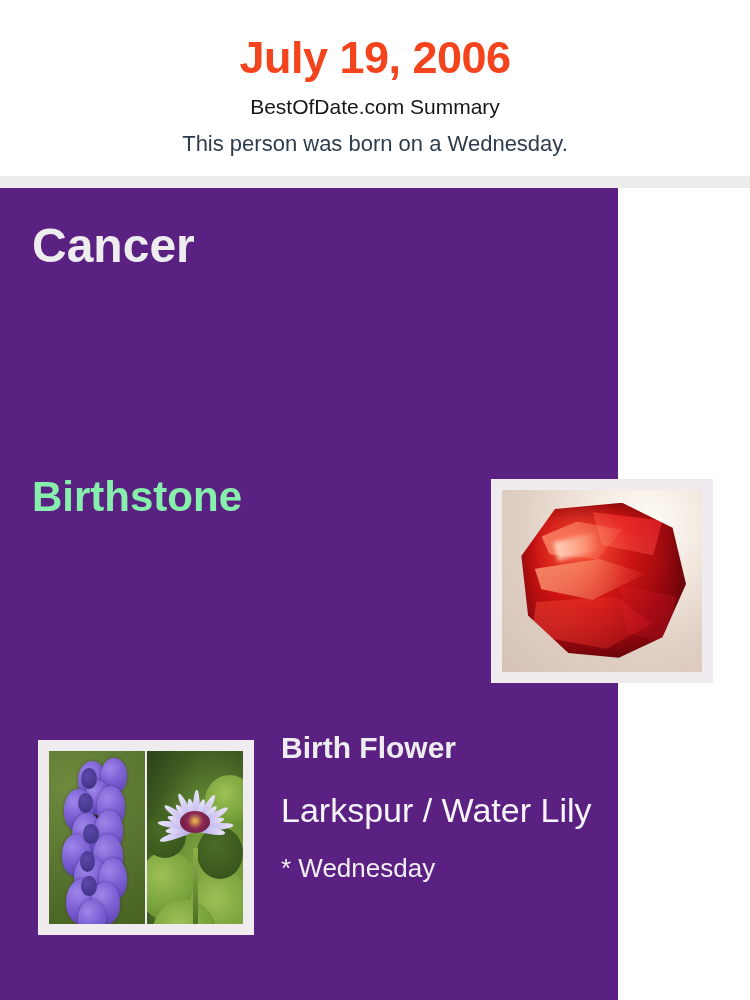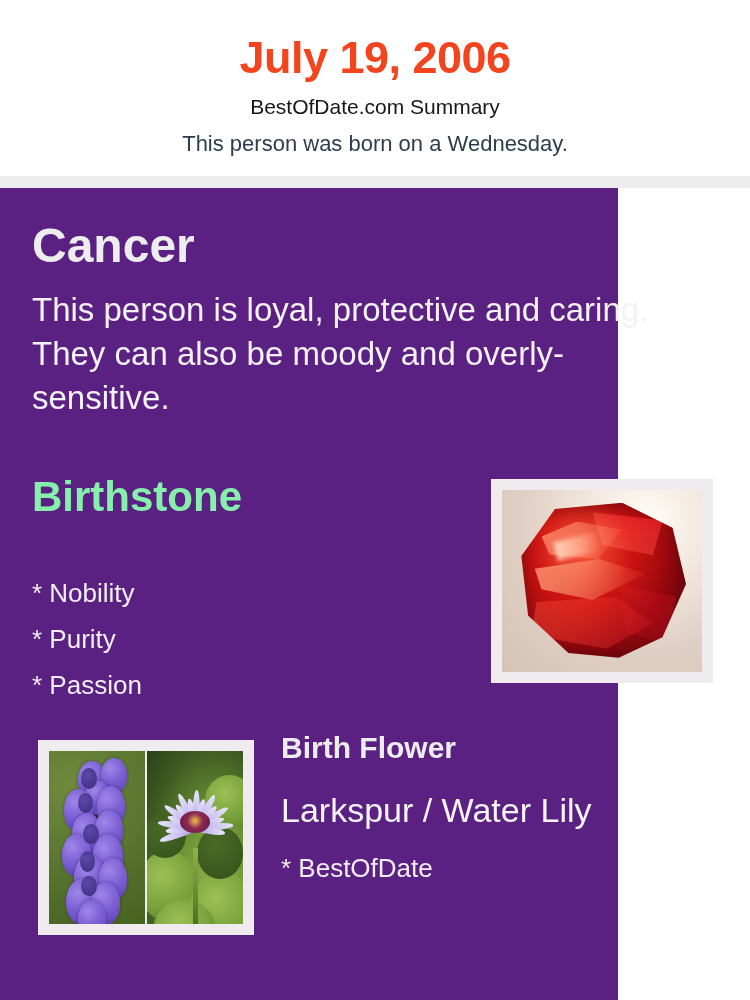--- a/index.html
+++ b/index.html
@@ -162,47 +162,41 @@
   <div class="header">
     <div class="header-date">July 19, 2006</div>
     <div class="header-site">BestOfDate.com Summary</div>
     <div class="header-born">This person was born on a Wednesday.</div>
   </div>
   <div class="divider-strip"></div>
 
   <div class="panel">
 
     <div class="zodiac-title">Cancer</div>
-    <div class="zodiac-desc">This person is loyal, protective and caring. They can also be moody and overly-sensitive.</div>
 
     <div class="stone-title">Birthstone</div>
-    <div class="stone-traits">
-      <div class="trait">* Nobility</div>
-      <div class="trait">* Purity</div>
-      <div class="trait">* Passion</div>
-    </div>
 
     <div class="frame frame-stone">
       <div class="frame-inner">
         <div class="ruby-bg"></div>
         <div class="ruby-body">
           <div class="facet f1"></div>
           <div class="facet f2"></div>
           <div class="facet f3"></div>
           <div class="facet f4"></div>
           <div class="facet f5"></div>
           <div class="shine"></div>
         </div>
       </div>
     </div>
 
     <div class="flower-title">Birth Flower</div>
     <div class="flower-name">Larkspur / Water Lily</div>
     <div class="flower-traits">
-      <div class="trait">* BestOfDate</div>
+      <div class="trait">* Wednesday</div>
     </div>
 
     <div class="frame frame-flower">
       <div class="frame-inner">
         <div class="flower-split">
 
           <div class="half">
             <div class="larkspur-bg"></div>
             <div class="lark-stem"></div>
             <div id="larkspur-blooms">

